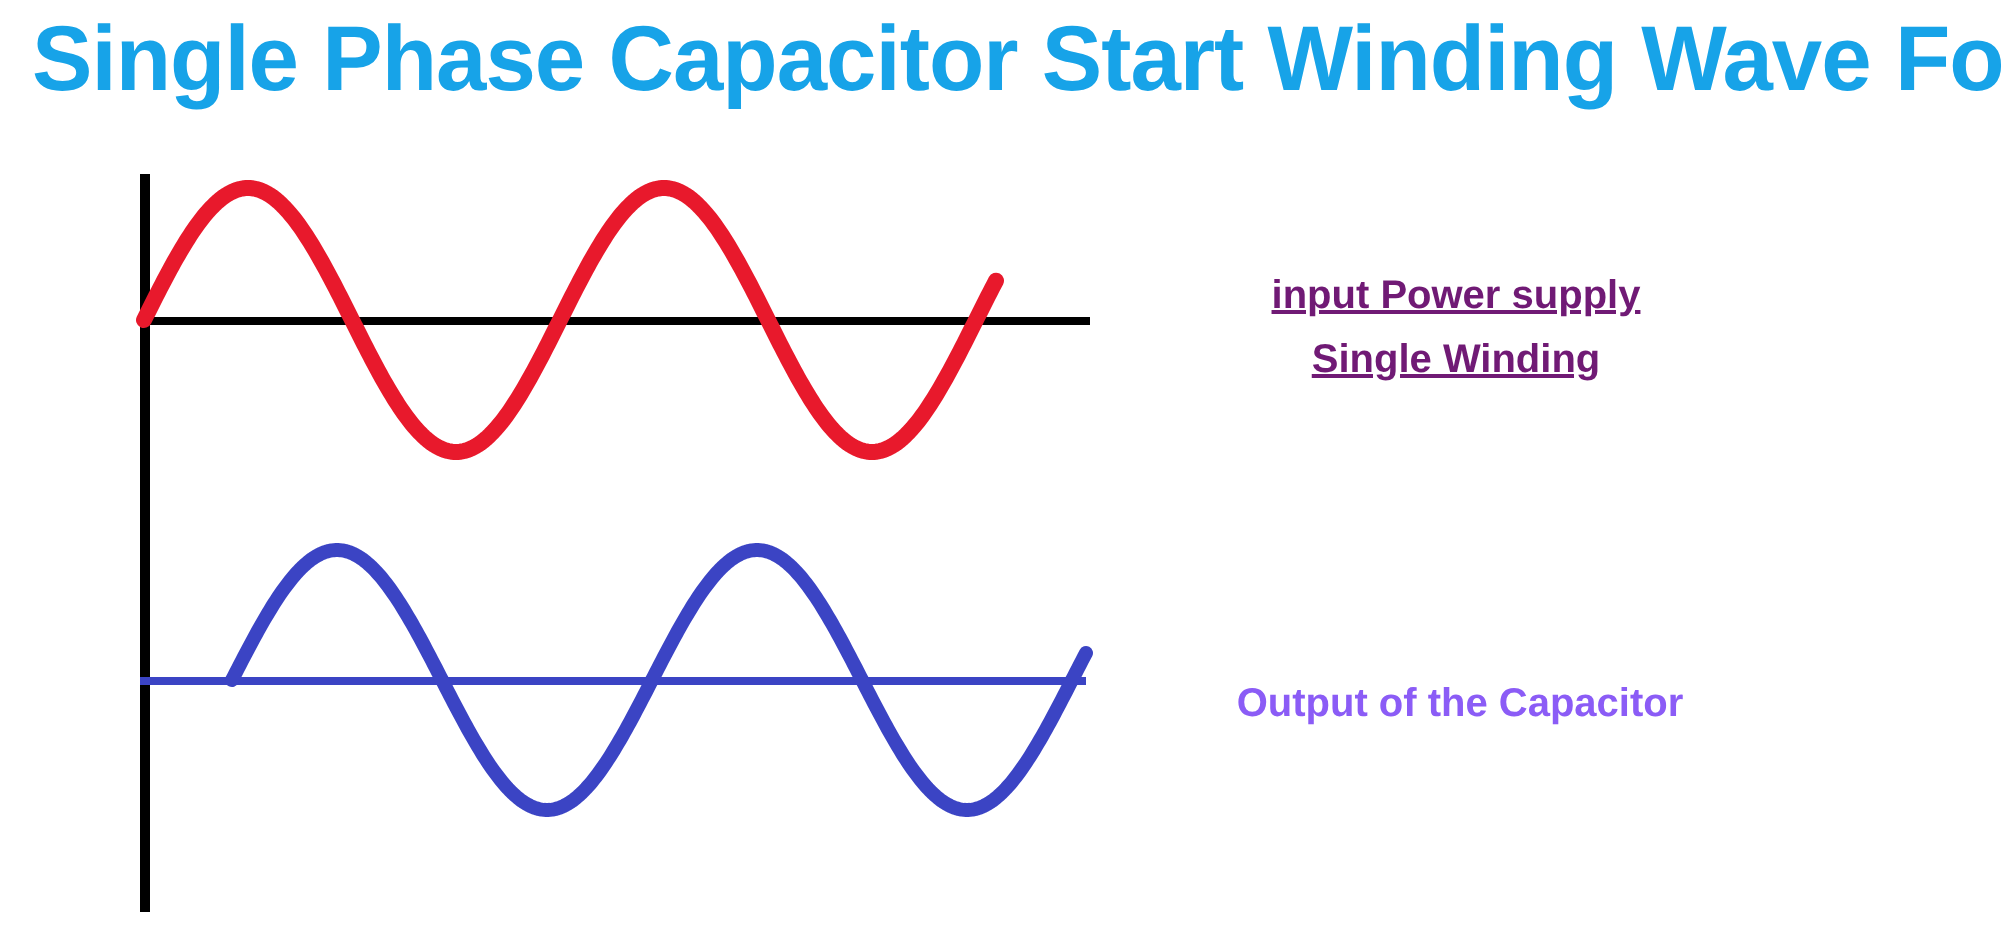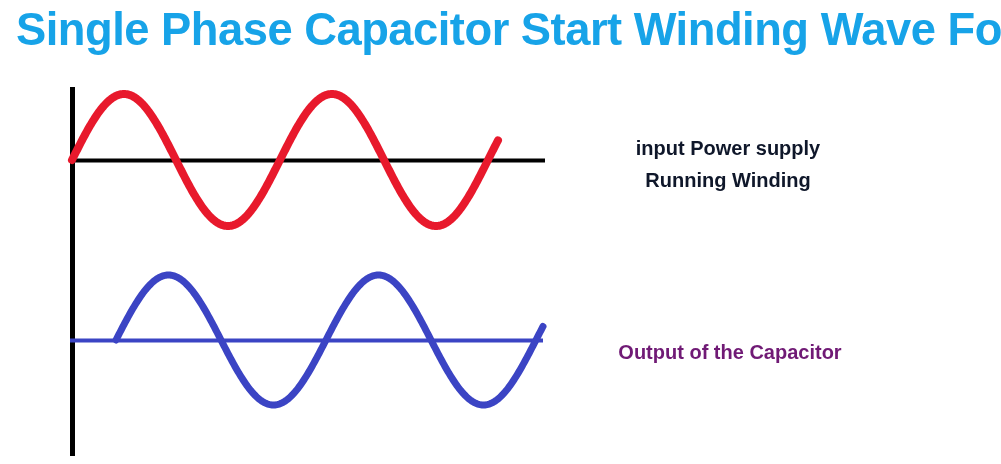--- a/index.html
+++ b/index.html
@@ -78,22 +78,22 @@
 
     <line x1="70" y1="160.5" x2="545" y2="160.5" stroke="#000000" stroke-width="4" stroke-linecap="butt"></line>
 
     <line x1="70" y1="340.5" x2="543" y2="340.5" stroke="#3B44C4" stroke-width="4" stroke-linecap="butt"></line>
 
     <path id="wave-red" fill="none" stroke="#E8192C" stroke-width="8" stroke-linecap="round" stroke-linejoin="round" d="M 72.00 160.00 L 73.00 158.01 L 74.00 156.02 L 75.00 154.03 L 76.00 152.04 L 77.00 150.07 L 78.00 148.10 L 79.00 146.15 L 80.00 144.21 L 81.00 142.28 L 82.00 140.36 L 83.00 138.47 L 84.00 136.60 L 85.00 134.74 L 86.00 132.91 L 87.00 131.11 L 88.00 129.33 L 89.00 127.58 L 90.00 125.86 L 91.00 124.17 L 92.00 122.51 L 93.00 120.88 L 94.00 119.30 L 95.00 117.75 L 96.00 116.23 L 97.00 114.76 L 98.00 113.33 L 99.00 111.94 L 100.00 110.60 L 101.00 109.30 L 102.00 108.05 L 103.00 106.84 L 104.00 105.68 L 105.00 104.58 L 106.00 103.52 L 107.00 102.51 L 108.00 101.56 L 109.00 100.66 L 110.00 99.81 L 111.00 99.02 L 112.00 98.29 L 113.00 97.61 L 114.00 96.99 L 115.00 96.42 L 116.00 95.92 L 117.00 95.47 L 118.00 95.08 L 119.00 94.75 L 120.00 94.48 L 121.00 94.27 L 122.00 94.12 L 123.00 94.03 L 124.00 94.00 L 125.00 94.03 L 126.00 94.12 L 127.00 94.27 L 128.00 94.48 L 129.00 94.75 L 130.00 95.08 L 131.00 95.47 L 132.00 95.92 L 133.00 96.42 L 134.00 96.99 L 135.00 97.61 L 136.00 98.29 L 137.00 99.02 L 138.00 99.81 L 139.00 100.66 L 140.00 101.56 L 141.00 102.51 L 142.00 103.52 L 143.00 104.58 L 144.00 105.68 L 145.00 106.84 L 146.00 108.05 L 147.00 109.30 L 148.00 110.60 L 149.00 111.94 L 150.00 113.33 L 151.00 114.76 L 152.00 116.23 L 153.00 117.75 L 154.00 119.30 L 155.00 120.88 L 156.00 122.51 L 157.00 124.17 L 158.00 125.86 L 159.00 127.58 L 160.00 129.33 L 161.00 131.11 L 162.00 132.91 L 163.00 134.74 L 164.00 136.60 L 165.00 138.47 L 166.00 140.36 L 167.00 142.28 L 168.00 144.21 L 169.00 146.15 L 170.00 148.10 L 171.00 150.07 L 172.00 152.04 L 173.00 154.03 L 174.00 156.02 L 175.00 158.01 L 176.00 160.00 L 177.00 161.99 L 178.00 163.98 L 179.00 165.97 L 180.00 167.96 L 181.00 169.93 L 182.00 171.90 L 183.00 173.85 L 184.00 175.79 L 185.00 177.72 L 186.00 179.64 L 187.00 181.53 L 188.00 183.40 L 189.00 185.26 L 190.00 187.09 L 191.00 188.89 L 192.00 190.67 L 193.00 192.42 L 194.00 194.14 L 195.00 195.83 L 196.00 197.49 L 197.00 199.12 L 198.00 200.70 L 199.00 202.25 L 200.00 203.77 L 201.00 205.24 L 202.00 206.67 L 203.00 208.06 L 204.00 209.40 L 205.00 210.70 L 206.00 211.95 L 207.00 213.16 L 208.00 214.32 L 209.00 215.42 L 210.00 216.48 L 211.00 217.49 L 212.00 218.44 L 213.00 219.34 L 214.00 220.19 L 215.00 220.98 L 216.00 221.71 L 217.00 222.39 L 218.00 223.01 L 219.00 223.58 L 220.00 224.08 L 221.00 224.53 L 222.00 224.92 L 223.00 225.25 L 224.00 225.52 L 225.00 225.73 L 226.00 225.88 L 227.00 225.97 L 228.00 226.00 L 229.00 225.97 L 230.00 225.88 L 231.00 225.73 L 232.00 225.52 L 233.00 225.25 L 234.00 224.92 L 235.00 224.53 L 236.00 224.08 L 237.00 223.58 L 238.00 223.01 L 239.00 222.39 L 240.00 221.71 L 241.00 220.98 L 242.00 220.19 L 243.00 219.34 L 244.00 218.44 L 245.00 217.49 L 246.00 216.48 L 247.00 215.42 L 248.00 214.32 L 249.00 213.16 L 250.00 211.95 L 251.00 210.70 L 252.00 209.40 L 253.00 208.06 L 254.00 206.67 L 255.00 205.24 L 256.00 203.77 L 257.00 202.25 L 258.00 200.70 L 259.00 199.12 L 260.00 197.49 L 261.00 195.83 L 262.00 194.14 L 263.00 192.42 L 264.00 190.67 L 265.00 188.89 L 266.00 187.09 L 267.00 185.26 L 268.00 183.40 L 269.00 181.53 L 270.00 179.64 L 271.00 177.72 L 272.00 175.79 L 273.00 173.85 L 274.00 171.90 L 275.00 169.93 L 276.00 167.96 L 277.00 165.97 L 278.00 163.98 L 279.00 161.99 L 280.00 160.00 L 281.00 158.01 L 282.00 156.02 L 283.00 154.03 L 284.00 152.04 L 285.00 150.07 L 286.00 148.10 L 287.00 146.15 L 288.00 144.21 L 289.00 142.28 L 290.00 140.36 L 291.00 138.47 L 292.00 136.60 L 293.00 134.74 L 294.00 132.91 L 295.00 131.11 L 296.00 129.33 L 297.00 127.58 L 298.00 125.86 L 299.00 124.17 L 300.00 122.51 L 301.00 120.88 L 302.00 119.30 L 303.00 117.75 L 304.00 116.23 L 305.00 114.76 L 306.00 113.33 L 307.00 111.94 L 308.00 110.60 L 309.00 109.30 L 310.00 108.05 L 311.00 106.84 L 312.00 105.68 L 313.00 104.58 L 314.00 103.52 L 315.00 102.51 L 316.00 101.56 L 317.00 100.66 L 318.00 99.81 L 319.00 99.02 L 320.00 98.29 L 321.00 97.61 L 322.00 96.99 L 323.00 96.42 L 324.00 95.92 L 325.00 95.47 L 326.00 95.08 L 327.00 94.75 L 328.00 94.48 L 329.00 94.27 L 330.00 94.12 L 331.00 94.03 L 332.00 94.00 L 333.00 94.03 L 334.00 94.12 L 335.00 94.27 L 336.00 94.48 L 337.00 94.75 L 338.00 95.08 L 339.00 95.47 L 340.00 95.92 L 341.00 96.42 L 342.00 96.99 L 343.00 97.61 L 344.00 98.29 L 345.00 99.02 L 346.00 99.81 L 347.00 100.66 L 348.00 101.56 L 349.00 102.51 L 350.00 103.52 L 351.00 104.58 L 352.00 105.68 L 353.00 106.84 L 354.00 108.05 L 355.00 109.30 L 356.00 110.60 L 357.00 111.94 L 358.00 113.33 L 359.00 114.76 L 360.00 116.23 L 361.00 117.75 L 362.00 119.30 L 363.00 120.88 L 364.00 122.51 L 365.00 124.17 L 366.00 125.86 L 367.00 127.58 L 368.00 129.33 L 369.00 131.11 L 370.00 132.91 L 371.00 134.74 L 372.00 136.60 L 373.00 138.47 L 374.00 140.36 L 375.00 142.28 L 376.00 144.21 L 377.00 146.15 L 378.00 148.10 L 379.00 150.07 L 380.00 152.04 L 381.00 154.03 L 382.00 156.02 L 383.00 158.01 L 384.00 160.00 L 385.00 161.99 L 386.00 163.98 L 387.00 165.97 L 388.00 167.96 L 389.00 169.93 L 390.00 171.90 L 391.00 173.85 L 392.00 175.79 L 393.00 177.72 L 394.00 179.64 L 395.00 181.53 L 396.00 183.40 L 397.00 185.26 L 398.00 187.09 L 399.00 188.89 L 400.00 190.67 L 401.00 192.42 L 402.00 194.14 L 403.00 195.83 L 404.00 197.49 L 405.00 199.12 L 406.00 200.70 L 407.00 202.25 L 408.00 203.77 L 409.00 205.24 L 410.00 206.67 L 411.00 208.06 L 412.00 209.40 L 413.00 210.70 L 414.00 211.95 L 415.00 213.16 L 416.00 214.32 L 417.00 215.42 L 418.00 216.48 L 419.00 217.49 L 420.00 218.44 L 421.00 219.34 L 422.00 220.19 L 423.00 220.98 L 424.00 221.71 L 425.00 222.39 L 426.00 223.01 L 427.00 223.58 L 428.00 224.08 L 429.00 224.53 L 430.00 224.92 L 431.00 225.25 L 432.00 225.52 L 433.00 225.73 L 434.00 225.88 L 435.00 225.97 L 436.00 226.00 L 437.00 225.97 L 438.00 225.88 L 439.00 225.73 L 440.00 225.52 L 441.00 225.25 L 442.00 224.92 L 443.00 224.53 L 444.00 224.08 L 445.00 223.58 L 446.00 223.01 L 447.00 222.39 L 448.00 221.71 L 449.00 220.98 L 450.00 220.19 L 451.00 219.34 L 452.00 218.44 L 453.00 217.49 L 454.00 216.48 L 455.00 215.42 L 456.00 214.32 L 457.00 213.16 L 458.00 211.95 L 459.00 210.70 L 460.00 209.40 L 461.00 208.06 L 462.00 206.67 L 463.00 205.24 L 464.00 203.77 L 465.00 202.25 L 466.00 200.70 L 467.00 199.12 L 468.00 197.49 L 469.00 195.83 L 470.00 194.14 L 471.00 192.42 L 472.00 190.67 L 473.00 188.89 L 474.00 187.09 L 475.00 185.26 L 476.00 183.40 L 477.00 181.53 L 478.00 179.64 L 479.00 177.72 L 480.00 175.79 L 481.00 173.85 L 482.00 171.90 L 483.00 169.93 L 484.00 167.96 L 485.00 165.97 L 486.00 163.98 L 487.00 161.99 L 488.00 160.00 L 489.00 158.01 L 490.00 156.02 L 491.00 154.03 L 492.00 152.04 L 493.00 150.07 L 494.00 148.10 L 495.00 146.15 L 496.00 144.21 L 497.00 142.28 L 498.00 140.36"></path>
 
     <path id="wave-blue" fill="none" stroke="#3B44C4" stroke-width="7" stroke-linecap="round" stroke-linejoin="round" d="M 116.00 340.00 L 117.00 338.06 L 118.00 336.11 L 119.00 334.17 L 120.00 332.24 L 121.00 330.31 L 122.00 328.39 L 123.00 326.49 L 124.00 324.59 L 125.00 322.71 L 126.00 320.84 L 127.00 318.99 L 128.00 317.16 L 129.00 315.35 L 130.00 313.56 L 131.00 311.80 L 132.00 310.06 L 133.00 308.35 L 134.00 306.66 L 135.00 305.01 L 136.00 303.38 L 137.00 301.79 L 138.00 300.24 L 139.00 298.72 L 140.00 297.23 L 141.00 295.79 L 142.00 294.38 L 143.00 293.02 L 144.00 291.70 L 145.00 290.42 L 146.00 289.18 L 147.00 287.99 L 148.00 286.85 L 149.00 285.75 L 150.00 284.71 L 151.00 283.71 L 152.00 282.76 L 153.00 281.87 L 154.00 281.02 L 155.00 280.23 L 156.00 279.49 L 157.00 278.81 L 158.00 278.18 L 159.00 277.61 L 160.00 277.09 L 161.00 276.63 L 162.00 276.23 L 163.00 275.88 L 164.00 275.59 L 165.00 275.36 L 166.00 275.18 L 167.00 275.07 L 168.00 275.01 L 169.00 275.01 L 170.00 275.07 L 171.00 275.18 L 172.00 275.36 L 173.00 275.59 L 174.00 275.88 L 175.00 276.23 L 176.00 276.63 L 177.00 277.09 L 178.00 277.61 L 179.00 278.18 L 180.00 278.81 L 181.00 279.49 L 182.00 280.23 L 183.00 281.02 L 184.00 281.87 L 185.00 282.76 L 186.00 283.71 L 187.00 284.71 L 188.00 285.75 L 189.00 286.85 L 190.00 287.99 L 191.00 289.18 L 192.00 290.42 L 193.00 291.70 L 194.00 293.02 L 195.00 294.38 L 196.00 295.79 L 197.00 297.23 L 198.00 298.72 L 199.00 300.24 L 200.00 301.79 L 201.00 303.38 L 202.00 305.01 L 203.00 306.66 L 204.00 308.35 L 205.00 310.06 L 206.00 311.80 L 207.00 313.56 L 208.00 315.35 L 209.00 317.16 L 210.00 318.99 L 211.00 320.84 L 212.00 322.71 L 213.00 324.59 L 214.00 326.49 L 215.00 328.39 L 216.00 330.31 L 217.00 332.24 L 218.00 334.17 L 219.00 336.11 L 220.00 338.06 L 221.00 340.00 L 222.00 341.94 L 223.00 343.89 L 224.00 345.83 L 225.00 347.76 L 226.00 349.69 L 227.00 351.61 L 228.00 353.51 L 229.00 355.41 L 230.00 357.29 L 231.00 359.16 L 232.00 361.01 L 233.00 362.84 L 234.00 364.65 L 235.00 366.44 L 236.00 368.20 L 237.00 369.94 L 238.00 371.65 L 239.00 373.34 L 240.00 374.99 L 241.00 376.62 L 242.00 378.21 L 243.00 379.76 L 244.00 381.28 L 245.00 382.77 L 246.00 384.21 L 247.00 385.62 L 248.00 386.98 L 249.00 388.30 L 250.00 389.58 L 251.00 390.82 L 252.00 392.01 L 253.00 393.15 L 254.00 394.25 L 255.00 395.29 L 256.00 396.29 L 257.00 397.24 L 258.00 398.13 L 259.00 398.98 L 260.00 399.77 L 261.00 400.51 L 262.00 401.19 L 263.00 401.82 L 264.00 402.39 L 265.00 402.91 L 266.00 403.37 L 267.00 403.77 L 268.00 404.12 L 269.00 404.41 L 270.00 404.64 L 271.00 404.82 L 272.00 404.93 L 273.00 404.99 L 274.00 404.99 L 275.00 404.93 L 276.00 404.82 L 277.00 404.64 L 278.00 404.41 L 279.00 404.12 L 280.00 403.77 L 281.00 403.37 L 282.00 402.91 L 283.00 402.39 L 284.00 401.82 L 285.00 401.19 L 286.00 400.51 L 287.00 399.77 L 288.00 398.98 L 289.00 398.13 L 290.00 397.24 L 291.00 396.29 L 292.00 395.29 L 293.00 394.25 L 294.00 393.15 L 295.00 392.01 L 296.00 390.82 L 297.00 389.58 L 298.00 388.30 L 299.00 386.98 L 300.00 385.62 L 301.00 384.21 L 302.00 382.77 L 303.00 381.28 L 304.00 379.76 L 305.00 378.21 L 306.00 376.62 L 307.00 374.99 L 308.00 373.34 L 309.00 371.65 L 310.00 369.94 L 311.00 368.20 L 312.00 366.44 L 313.00 364.65 L 314.00 362.84 L 315.00 361.01 L 316.00 359.16 L 317.00 357.29 L 318.00 355.41 L 319.00 353.51 L 320.00 351.61 L 321.00 349.69 L 322.00 347.76 L 323.00 345.83 L 324.00 343.89 L 325.00 341.94 L 326.00 340.00 L 327.00 338.06 L 328.00 336.11 L 329.00 334.17 L 330.00 332.24 L 331.00 330.31 L 332.00 328.39 L 333.00 326.49 L 334.00 324.59 L 335.00 322.71 L 336.00 320.84 L 337.00 318.99 L 338.00 317.16 L 339.00 315.35 L 340.00 313.56 L 341.00 311.80 L 342.00 310.06 L 343.00 308.35 L 344.00 306.66 L 345.00 305.01 L 346.00 303.38 L 347.00 301.79 L 348.00 300.24 L 349.00 298.72 L 350.00 297.23 L 351.00 295.79 L 352.00 294.38 L 353.00 293.02 L 354.00 291.70 L 355.00 290.42 L 356.00 289.18 L 357.00 287.99 L 358.00 286.85 L 359.00 285.75 L 360.00 284.71 L 361.00 283.71 L 362.00 282.76 L 363.00 281.87 L 364.00 281.02 L 365.00 280.23 L 366.00 279.49 L 367.00 278.81 L 368.00 278.18 L 369.00 277.61 L 370.00 277.09 L 371.00 276.63 L 372.00 276.23 L 373.00 275.88 L 374.00 275.59 L 375.00 275.36 L 376.00 275.18 L 377.00 275.07 L 378.00 275.01 L 379.00 275.01 L 380.00 275.07 L 381.00 275.18 L 382.00 275.36 L 383.00 275.59 L 384.00 275.88 L 385.00 276.23 L 386.00 276.63 L 387.00 277.09 L 388.00 277.61 L 389.00 278.18 L 390.00 278.81 L 391.00 279.49 L 392.00 280.23 L 393.00 281.02 L 394.00 281.87 L 395.00 282.76 L 396.00 283.71 L 397.00 284.71 L 398.00 285.75 L 399.00 286.85 L 400.00 287.99 L 401.00 289.18 L 402.00 290.42 L 403.00 291.70 L 404.00 293.02 L 405.00 294.38 L 406.00 295.79 L 407.00 297.23 L 408.00 298.72 L 409.00 300.24 L 410.00 301.79 L 411.00 303.38 L 412.00 305.01 L 413.00 306.66 L 414.00 308.35 L 415.00 310.06 L 416.00 311.80 L 417.00 313.56 L 418.00 315.35 L 419.00 317.16 L 420.00 318.99 L 421.00 320.84 L 422.00 322.71 L 423.00 324.59 L 424.00 326.49 L 425.00 328.39 L 426.00 330.31 L 427.00 332.24 L 428.00 334.17 L 429.00 336.11 L 430.00 338.06 L 431.00 340.00 L 432.00 341.94 L 433.00 343.89 L 434.00 345.83 L 435.00 347.76 L 436.00 349.69 L 437.00 351.61 L 438.00 353.51 L 439.00 355.41 L 440.00 357.29 L 441.00 359.16 L 442.00 361.01 L 443.00 362.84 L 444.00 364.65 L 445.00 366.44 L 446.00 368.20 L 447.00 369.94 L 448.00 371.65 L 449.00 373.34 L 450.00 374.99 L 451.00 376.62 L 452.00 378.21 L 453.00 379.76 L 454.00 381.28 L 455.00 382.77 L 456.00 384.21 L 457.00 385.62 L 458.00 386.98 L 459.00 388.30 L 460.00 389.58 L 461.00 390.82 L 462.00 392.01 L 463.00 393.15 L 464.00 394.25 L 465.00 395.29 L 466.00 396.29 L 467.00 397.24 L 468.00 398.13 L 469.00 398.98 L 470.00 399.77 L 471.00 400.51 L 472.00 401.19 L 473.00 401.82 L 474.00 402.39 L 475.00 402.91 L 476.00 403.37 L 477.00 403.77 L 478.00 404.12 L 479.00 404.41 L 480.00 404.64 L 481.00 404.82 L 482.00 404.93 L 483.00 404.99 L 484.00 404.99 L 485.00 404.93 L 486.00 404.82 L 487.00 404.64 L 488.00 404.41 L 489.00 404.12 L 490.00 403.77 L 491.00 403.37 L 492.00 402.91 L 493.00 402.39 L 494.00 401.82 L 495.00 401.19 L 496.00 400.51 L 497.00 399.77 L 498.00 398.98 L 499.00 398.13 L 500.00 397.24 L 501.00 396.29 L 502.00 395.29 L 503.00 394.25 L 504.00 393.15 L 505.00 392.01 L 506.00 390.82 L 507.00 389.58 L 508.00 388.30 L 509.00 386.98 L 510.00 385.62 L 511.00 384.21 L 512.00 382.77 L 513.00 381.28 L 514.00 379.76 L 515.00 378.21 L 516.00 376.62 L 517.00 374.99 L 518.00 373.34 L 519.00 371.65 L 520.00 369.94 L 521.00 368.20 L 522.00 366.44 L 523.00 364.65 L 524.00 362.84 L 525.00 361.01 L 526.00 359.16 L 527.00 357.29 L 528.00 355.41 L 529.00 353.51 L 530.00 351.61 L 531.00 349.69 L 532.00 347.76 L 533.00 345.83 L 534.00 343.89 L 535.00 341.94 L 536.00 340.00 L 537.00 338.06 L 538.00 336.11 L 539.00 334.17 L 540.00 332.24 L 541.00 330.31 L 542.00 328.39 L 543.00 326.49"></path>
   </svg>
 
-  <div class="legend" id="legend-top" style="color: #0f172a;">
+  <div class="legend" id="legend-top" style="color: #701a75; text-decoration: underline;">
     <span class="legend-line">input Power supply</span>
-    <span class="legend-line">Running Winding</span>
+    <span class="legend-line">Single Winding</span>
   </div>
 
-  <div class="legend" id="legend-bottom" style="color: #701a75;">
+  <div class="legend" id="legend-bottom" style="color: #8b5cf6;">
     <span class="legend-line">Output of the Capacitor</span>
   </div>
 
 </div>
 
 </body></html>

